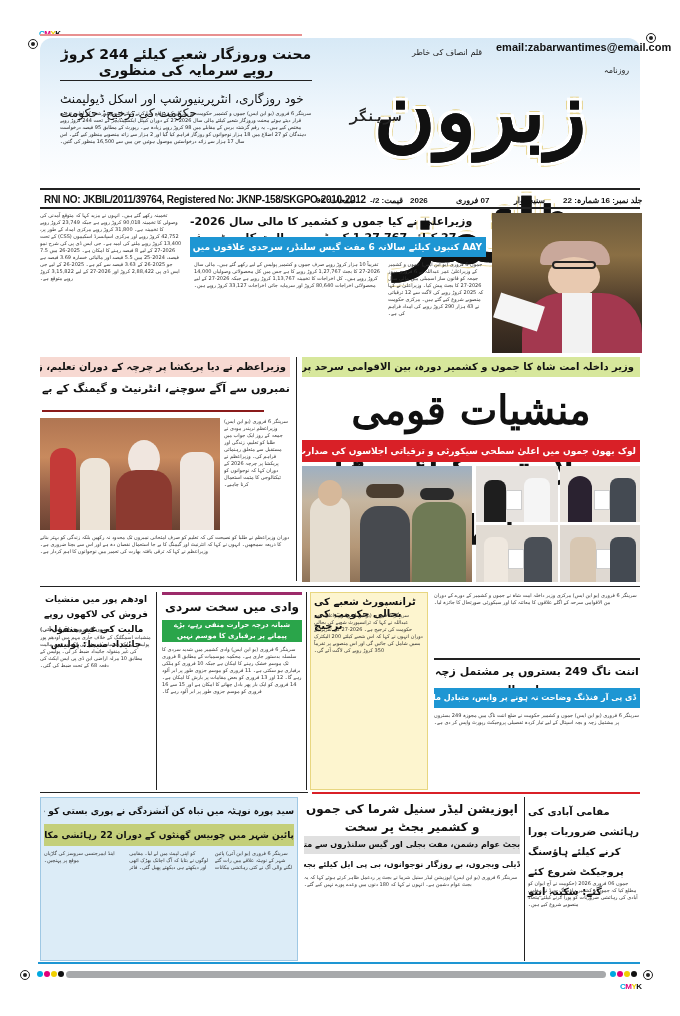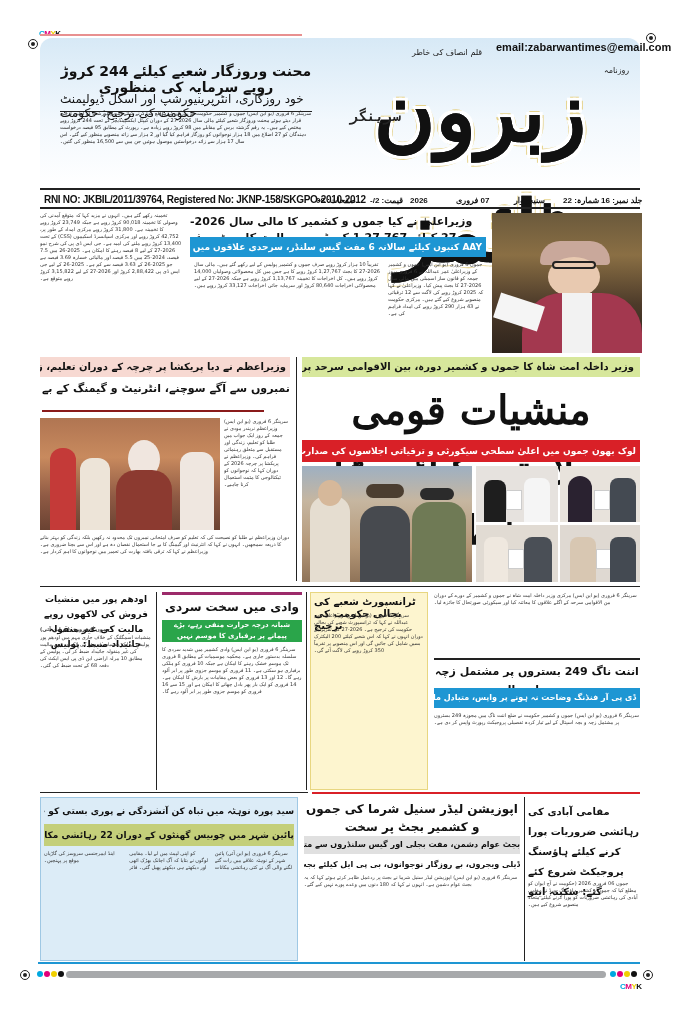--- a/index.html
+++ b/index.html
@@ -11,21 +11,21 @@
   .cmyk{font-family:"Liberation Sans",sans-serif;font-weight:bold;font-size:8px;letter-spacing:-0.5px;}
   .cmyk .c{color:#00a8e0}.cmyk .m{color:#e0007a}.cmyk .y{color:#f0d000}.cmyk .k{color:#111}
   .topline{position:absolute;left:40px;top:34px;width:262px;height:2px;background:#e89090;}
   .masthead{position:absolute;left:40px;top:38px;width:600px;height:150px;border-radius:12px 12px 0 0;background:linear-gradient(180deg,#d7e9f6 0%,#f2f8fd 55%,#ffffff 100%);}
   .mast-sep{position:absolute;left:40px;top:188px;width:600px;height:2px;background:#222;}
   .logo{position:absolute;left:330px;top:52px;width:300px;height:130px;font-family:"DejaVu Serif",serif;font-weight:900;font-size:84px;line-height:120px;color:#111;text-shadow:0 0 0 #000, -3px -3px 0 #fff,3px 3px 0 #fff,-3px 3px 0 #fff,3px -3px 0 #fff,-4px 0 0 #e6d28a,4px 0 0 #e6d28a,0 4px 0 #e6d28a,0 -4px 0 #e6d28a;direction:rtl;text-align:center;letter-spacing:-4px;}
   .logo-city{position:absolute;left:350px;top:108px;font-size:14px;font-family:Liberation Mono, monospace;font-weight:bold;color:#222;}
   .email{position:absolute;left:496px;top:41px;font-family:"Liberation Sans",sans-serif;font-size:11px;font-weight:bold;color:#111;}
   .motto{position:absolute;left:412px;top:48px;font-size:8px;color:#222;}
   .daily{position:absolute;left:604px;top:66px;font-size:8px;color:#222;}
-  .lead-h1{position:absolute;left:60px;top:63px;width:252px;font-size:14px;font-weight:bold;text-align:center;border-bottom:1px solid #222;padding-bottom:16px;}
+  .lead-h1{position:absolute;left:60px;top:46px;width:252px;font-size:14px;font-weight:bold;text-align:center;border-bottom:1px solid #222;padding-bottom:2px;}
   .lead-h2{position:absolute;left:60px;top:92px;width:252px;font-size:12px;font-weight:normal;}
   .lead-body{position:absolute;left:60px;top:110px;width:256px;height:76px;font-size:5px;line-height:7.1px;color:#222;overflow:hidden;}
   .rni{position:absolute;left:44px;top:194px;font-family:"Liberation Sans",sans-serif;font-weight:bold;font-size:10px;letter-spacing:-0.3px;}
   .meta{position:absolute;top:196px;font-size:8px;font-weight:bold;font-family:"Liberation Sans",sans-serif;}
   .rule{position:absolute;background:#222;}
   .txt{font-size:5px;line-height:7px;color:#333;overflow:hidden;}
   .photo{position:absolute;overflow:hidden;}
   .box-blue{background:#1e96d3;color:#fff;}
   .box-red{background:#d92027;color:#fff;}
   .box-green{background:#d7e79c;}

